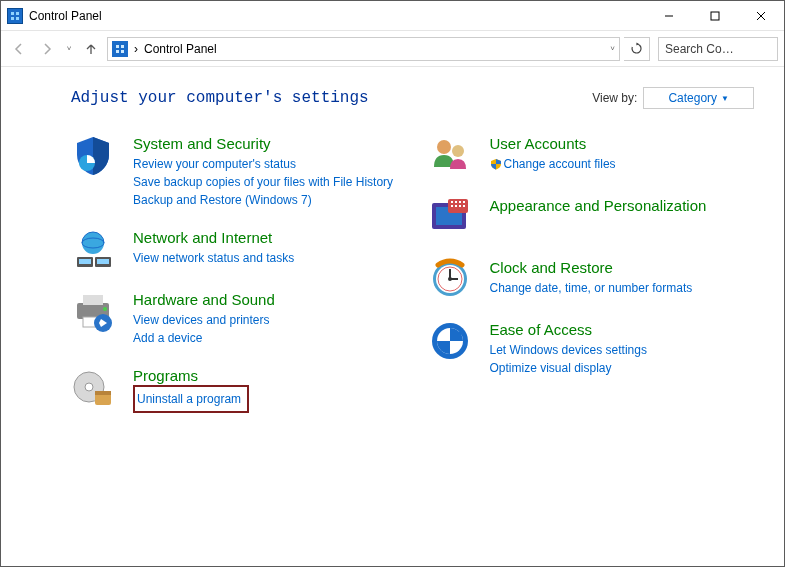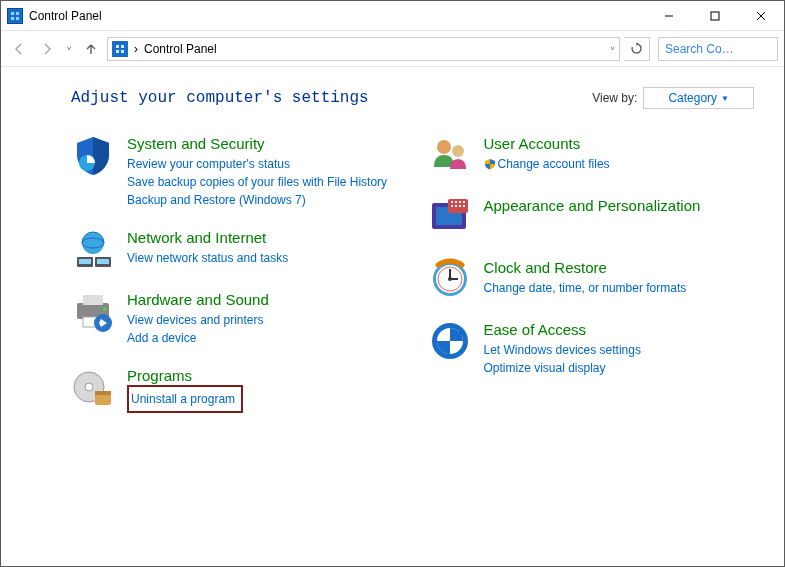--- a/index.html
+++ b/index.html
@@ -85,21 +85,21 @@
   .refresh-btn {
     width:26px;height:24px;border:1px solid #ccc;border-left:none;
     display:flex;align-items:center;justify-content:center;color:#444;
   }
   .search {
     width: 120px; height: 24px;
     border: 1px solid #ccc;
     margin-left: 4px;
     display:flex;align-items:center;
     padding: 0 6px;
-    color:#3b82f6;
+    color:#404040;
     gap:4px;
     font-size:12px;
     overflow:hidden;white-space:nowrap;
   }
   
   .content {
     flex:1;
     padding: 20px 30px 20px 70px;
     overflow:auto;
   }
@@ -123,21 +123,21 @@
     font-size:12px;
   }
   .viewby-dd .tri { font-size:8px; }
   .columns {
     display:flex;
     gap: 30px;
   }
   .col { flex:1; }
   .category {
     display:flex;
-    gap: 12px;
+    gap: 18px;
     margin-bottom: 18px;
   }
   .cat-icon {
     width: 44px; height: 44px;
     flex-shrink:0;
     display:flex;align-items:center;justify-content:center;
   }
   .cat-body { padding-top:2px; }
   .cat-title {
     color: #008000;

